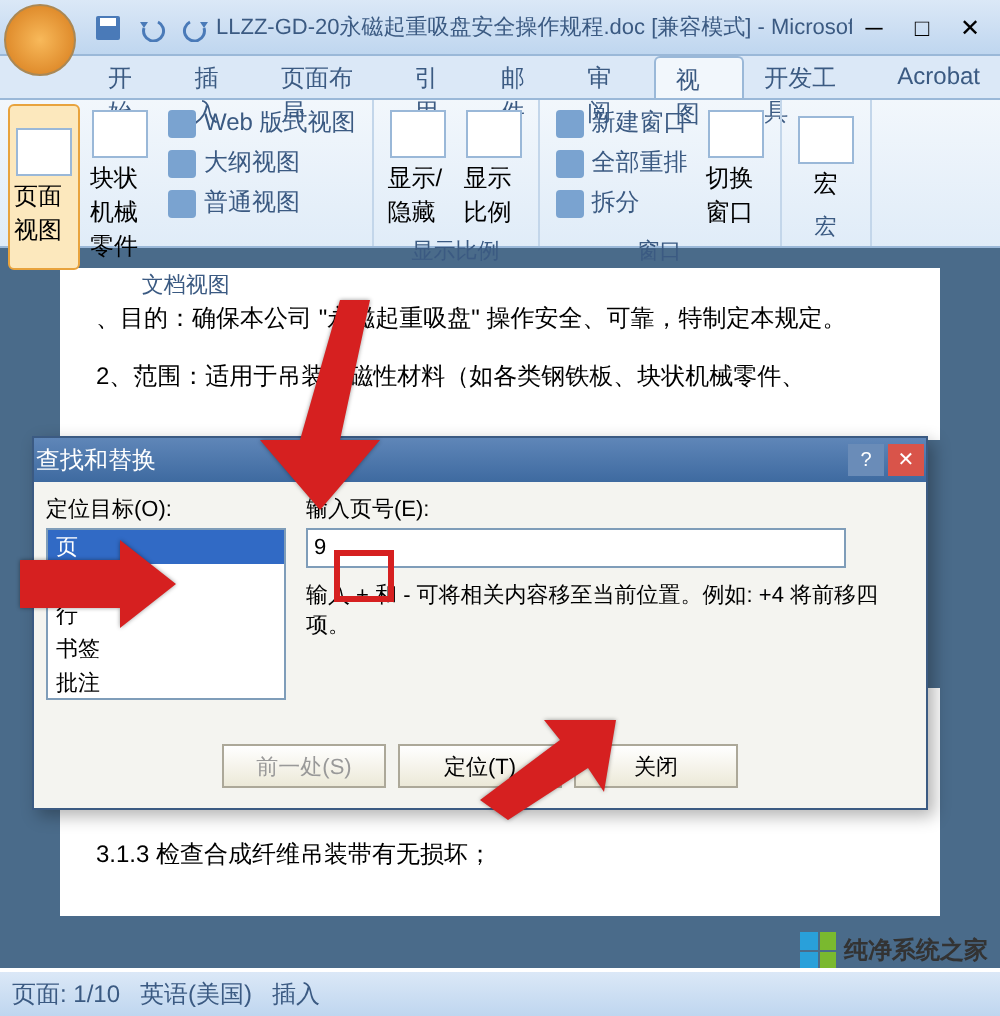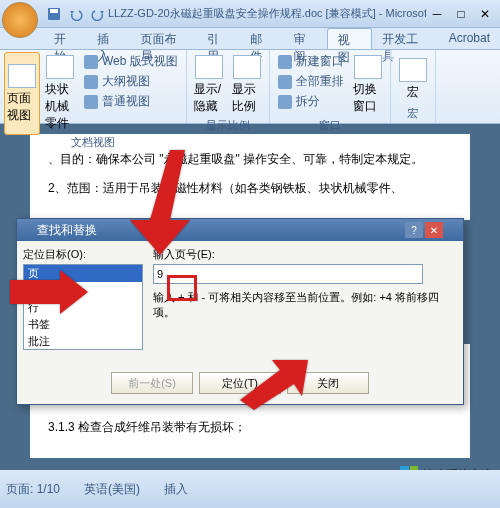--- a/index.html
+++ b/index.html
@@ -21,40 +21,40 @@
 .bigbtn{width:36px;display:flex;flex-direction:column;align-items:center;justify-content:center;gap:2px;padding:2px;border:1px solid transparent;border-radius:3px}
 .bigbtn.sel{background:#fce8bd;border-color:#e8a33d}
 .bigbtn-icon{width:28px;height:24px;background:#fff;border:1px solid #9ab8d8}
 .smallbtns{display:flex;flex-direction:column;gap:1px}
 .smallbtn{display:flex;align-items:center;gap:4px;padding:1px 4px;font-size:11px;color:#3b5a82}
 .smallbtn .si{width:14px;height:14px;background:#7aa3d0;border-radius:2px}
 .doc-area{background:#4a6b8a;padding:10px 30px;height:220px;overflow:hidden}
 .page{background:#fff;padding:14px 18px;font-family:SimSun;font-size:13px;line-height:1.9;color:#000}
 .page p{margin-bottom:6px}
 .dialog{position:absolute;left:16px;top:218px;width:448px;background:#f4f4f0;border:1px solid #3b5a82;box-shadow:3px 3px 8px rgba(0,0,0,.3)}
-.dlg-title{height:22px;background:linear-gradient(#5f86b8,#3e6aa0);color:#fff;display:flex;align-items:center;justify-content:space-between;padding:0 20px;font-size:11px}
+.dlg-title{height:22px;background:linear-gradient(#5f86b8,#3e6aa0);color:#fff;display:flex;align-items:center;justify-content:space-between;padding:0 1px;font-size:11px}
 .dlg-close-group{display:flex;gap:2px}
 .dlg-x{width:18px;height:16px;background:#d9544a;color:#fff;display:flex;align-items:center;justify-content:center;font-size:10px}
 .dlg-q{width:18px;height:16px;background:#6a8cb8;color:#fff;display:flex;align-items:center;justify-content:center;font-size:10px}
 .dlg-body{padding:6px}
 .dlg-tabs{display:flex;border-bottom:1px solid #aca899;margin-bottom:6px}
 .dtab{padding:3px 10px;border:1px solid #aca899;border-bottom:none;background:#ece9d8;margin-right:2px;position:relative;top:1px}
 .dtab.active{background:#f4f4f0;border-bottom:1px solid #f4f4f0}
 .dlg-row{display:flex;gap:10px;margin-bottom:4px}
 .dlg-col{display:flex;flex-direction:column;gap:2px}
 .lbl{font-size:11px}
 .listbox{width:120px;height:86px;background:#fff;border:1px solid #7f9db9;overflow:hidden}
 .listbox .opt{padding:1px 4px;font-size:11px}
 .listbox .opt.sel{background:#316ac5;color:#fff}
 .txtin{width:270px;height:20px;border:1px solid #7f9db9;background:#fff;padding:1px 3px;font-size:11px}
 .hint{font-size:11px;color:#000;margin-top:4px}
 .dlg-btns{display:flex;justify-content:center;gap:6px;margin-top:22px;padding-bottom:4px}
 .dbtn{width:82px;height:22px;border:1px solid #aca899;background:linear-gradient(#fff,#ece9d8);font-size:11px}
 .dbtn:disabled{color:#999}
-.statusbar{position:absolute;bottom:0;left:0;right:0;height:38px;background:linear-gradient(#dbe8f7,#bfd6ef);display:flex;align-items:center;padding:0 6px;color:#3b5a82;font-size:11px;gap:24px}
+.statusbar{position:absolute;bottom:0;left:0;right:0;height:22px;background:linear-gradient(#dbe8f7,#bfd6ef);display:flex;align-items:center;padding:0 6px;color:#3b5a82;font-size:11px;gap:10px}
 .red-arrow{position:absolute;pointer-events:none}
 .red-box{position:absolute;border:3px solid #d62020;pointer-events:none}
 .watermark{position:absolute;right:6px;bottom:24px;display:flex;align-items:center;gap:4px;font-size:14px;color:#333;font-weight:bold}
 .wm-logo{width:18px;height:18px;display:grid;grid-template-columns:1fr 1fr;grid-template-rows:1fr 1fr;gap:1px}
 .wm-logo div:nth-child(1){background:#29a0da}
 .wm-logo div:nth-child(2){background:#7ab92f}
 .wm-logo div:nth-child(3){background:#29a0da}
 .wm-logo div:nth-child(4){background:#7ab92f}
 svg.arrow{filter:drop-shadow(0 0 1px rgba(0,0,0,.4))}
 </style>

